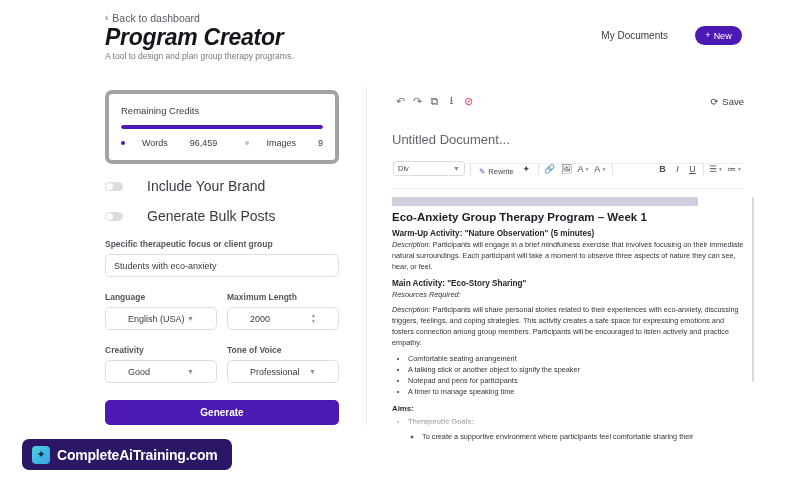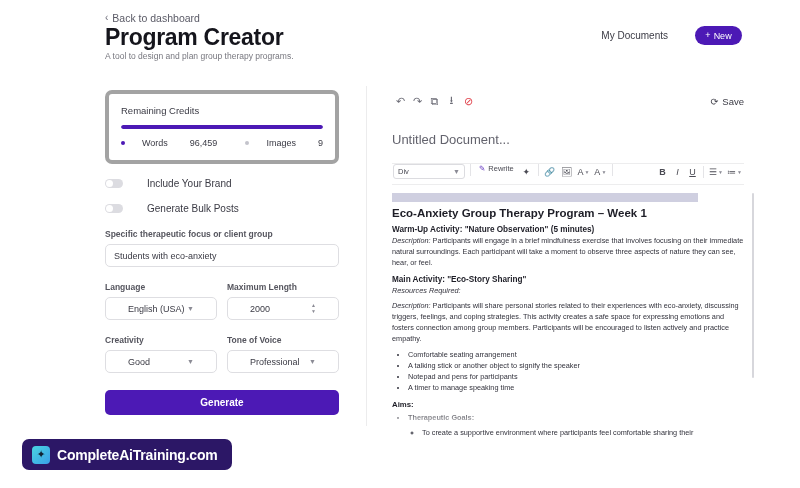--- a/index.html
+++ b/index.html
@@ -19,21 +19,21 @@
     background: #ffffff;
   }
   .back-link {
     position: absolute; left: 105px; top: 12px;
     font-size: 10.5px; color: #5a5a66; display: flex; align-items: center; gap: 4px;
     cursor: pointer;
   }
   .back-chevron { font-size: 10px; color: #6b6b78; line-height: 1; }
   .page-title {
     position: absolute; left: 105px; top: 24px;
-    font-size: 23px; font-weight: bold; letter-spacing: -0.3px; color: #15151c;
+    font-size: 23px; font-weight: bold; letter-spacing: -0.3px; color: #15151c; font-style: italic;
   }
   .page-sub {
     position: absolute; left: 105px; top: 51px;
     font-size: 8.5px; color: #77777f;
   }
   .my-docs {
     position: absolute; right: 132px; top: 30px;
     font-size: 10px; color: #3b3b45; cursor: pointer;
   }
   .new-btn {
@@ -72,21 +72,21 @@
 
   .toggle-row { display: flex; align-items: center; gap: 8px; margin-top: 14px; }
   .toggle {
     width: 18px; height: 9px; border-radius: 5px; background: #dcdce1; position: relative;
     flex: none; cursor: pointer;
   }
   .toggle .knob {
     position: absolute; left: 1px; top: 1px; width: 7px; height: 7px; border-radius: 50%;
     background: #fff;
   }
-  .toggle-label { font-size: 10px; color: #3a3a44; padding-left: 16px; }
+  .toggle-label { font-size: 14px; color: #3a3a44; padding-left: 16px; }
 
   .field-label { font-size: 8.5px; color: #55555e; margin-top: 15px; margin-bottom: 5px; font-weight: bold; }
   .input-box {
     width: 100%; height: 23px; border: 1px solid #dedee2; border-radius: 5px;
     background: #fff; font-size: 9px; color: #3a3a44; padding: 0 8px;
     display: flex; align-items: center;
   }
   .select-box {
     height: 23px; border: 1px solid #dedee2; border-radius: 5px; background: #fff;
     font-size: 9px; color: #3a3a44; padding: 0 22px;
@@ -114,22 +114,22 @@
   .icon-btn.red { color: #e0404a; }
   .save-btn {
     margin-left: auto; display: flex; align-items: center; gap: 4px;
     font-size: 9.5px; color: #3a3a44; cursor: pointer;
   }
   .doc-title {
     margin-top: 20px; font-size: 13px; color: #63636d;
   }
 
   .editor-toolbar {
-    margin-top: 16px; height: 22px; display: flex; align-items: flex-start; gap: 3px;
-    border-top: 1px solid #ededee; border-bottom: 1px solid #ededee; padding: 0 1px;
+    margin-top: 16px; height: 22px; display: flex; align-items: flex-end; gap: 3px;
+    border-top: 1px solid #ededee; border-bottom: 1px solid #ededee; padding: 12px 1px;
   }
   .tb-select {
     width: 72px; height: 15px; border: 1px solid #dcdce0; border-radius: 3px;
     font-size: 7.5px; color: #4a4a53; display: flex; align-items: center;
     justify-content: space-between; padding: 0 4px; background: #fff;
   }
   .tb-btn {
     height: 15px; min-width: 13px; display: flex; align-items: center; justify-content: center;
     font-size: 9px; color: #4a4a53; cursor: pointer; padding: 0 1px;
   }

